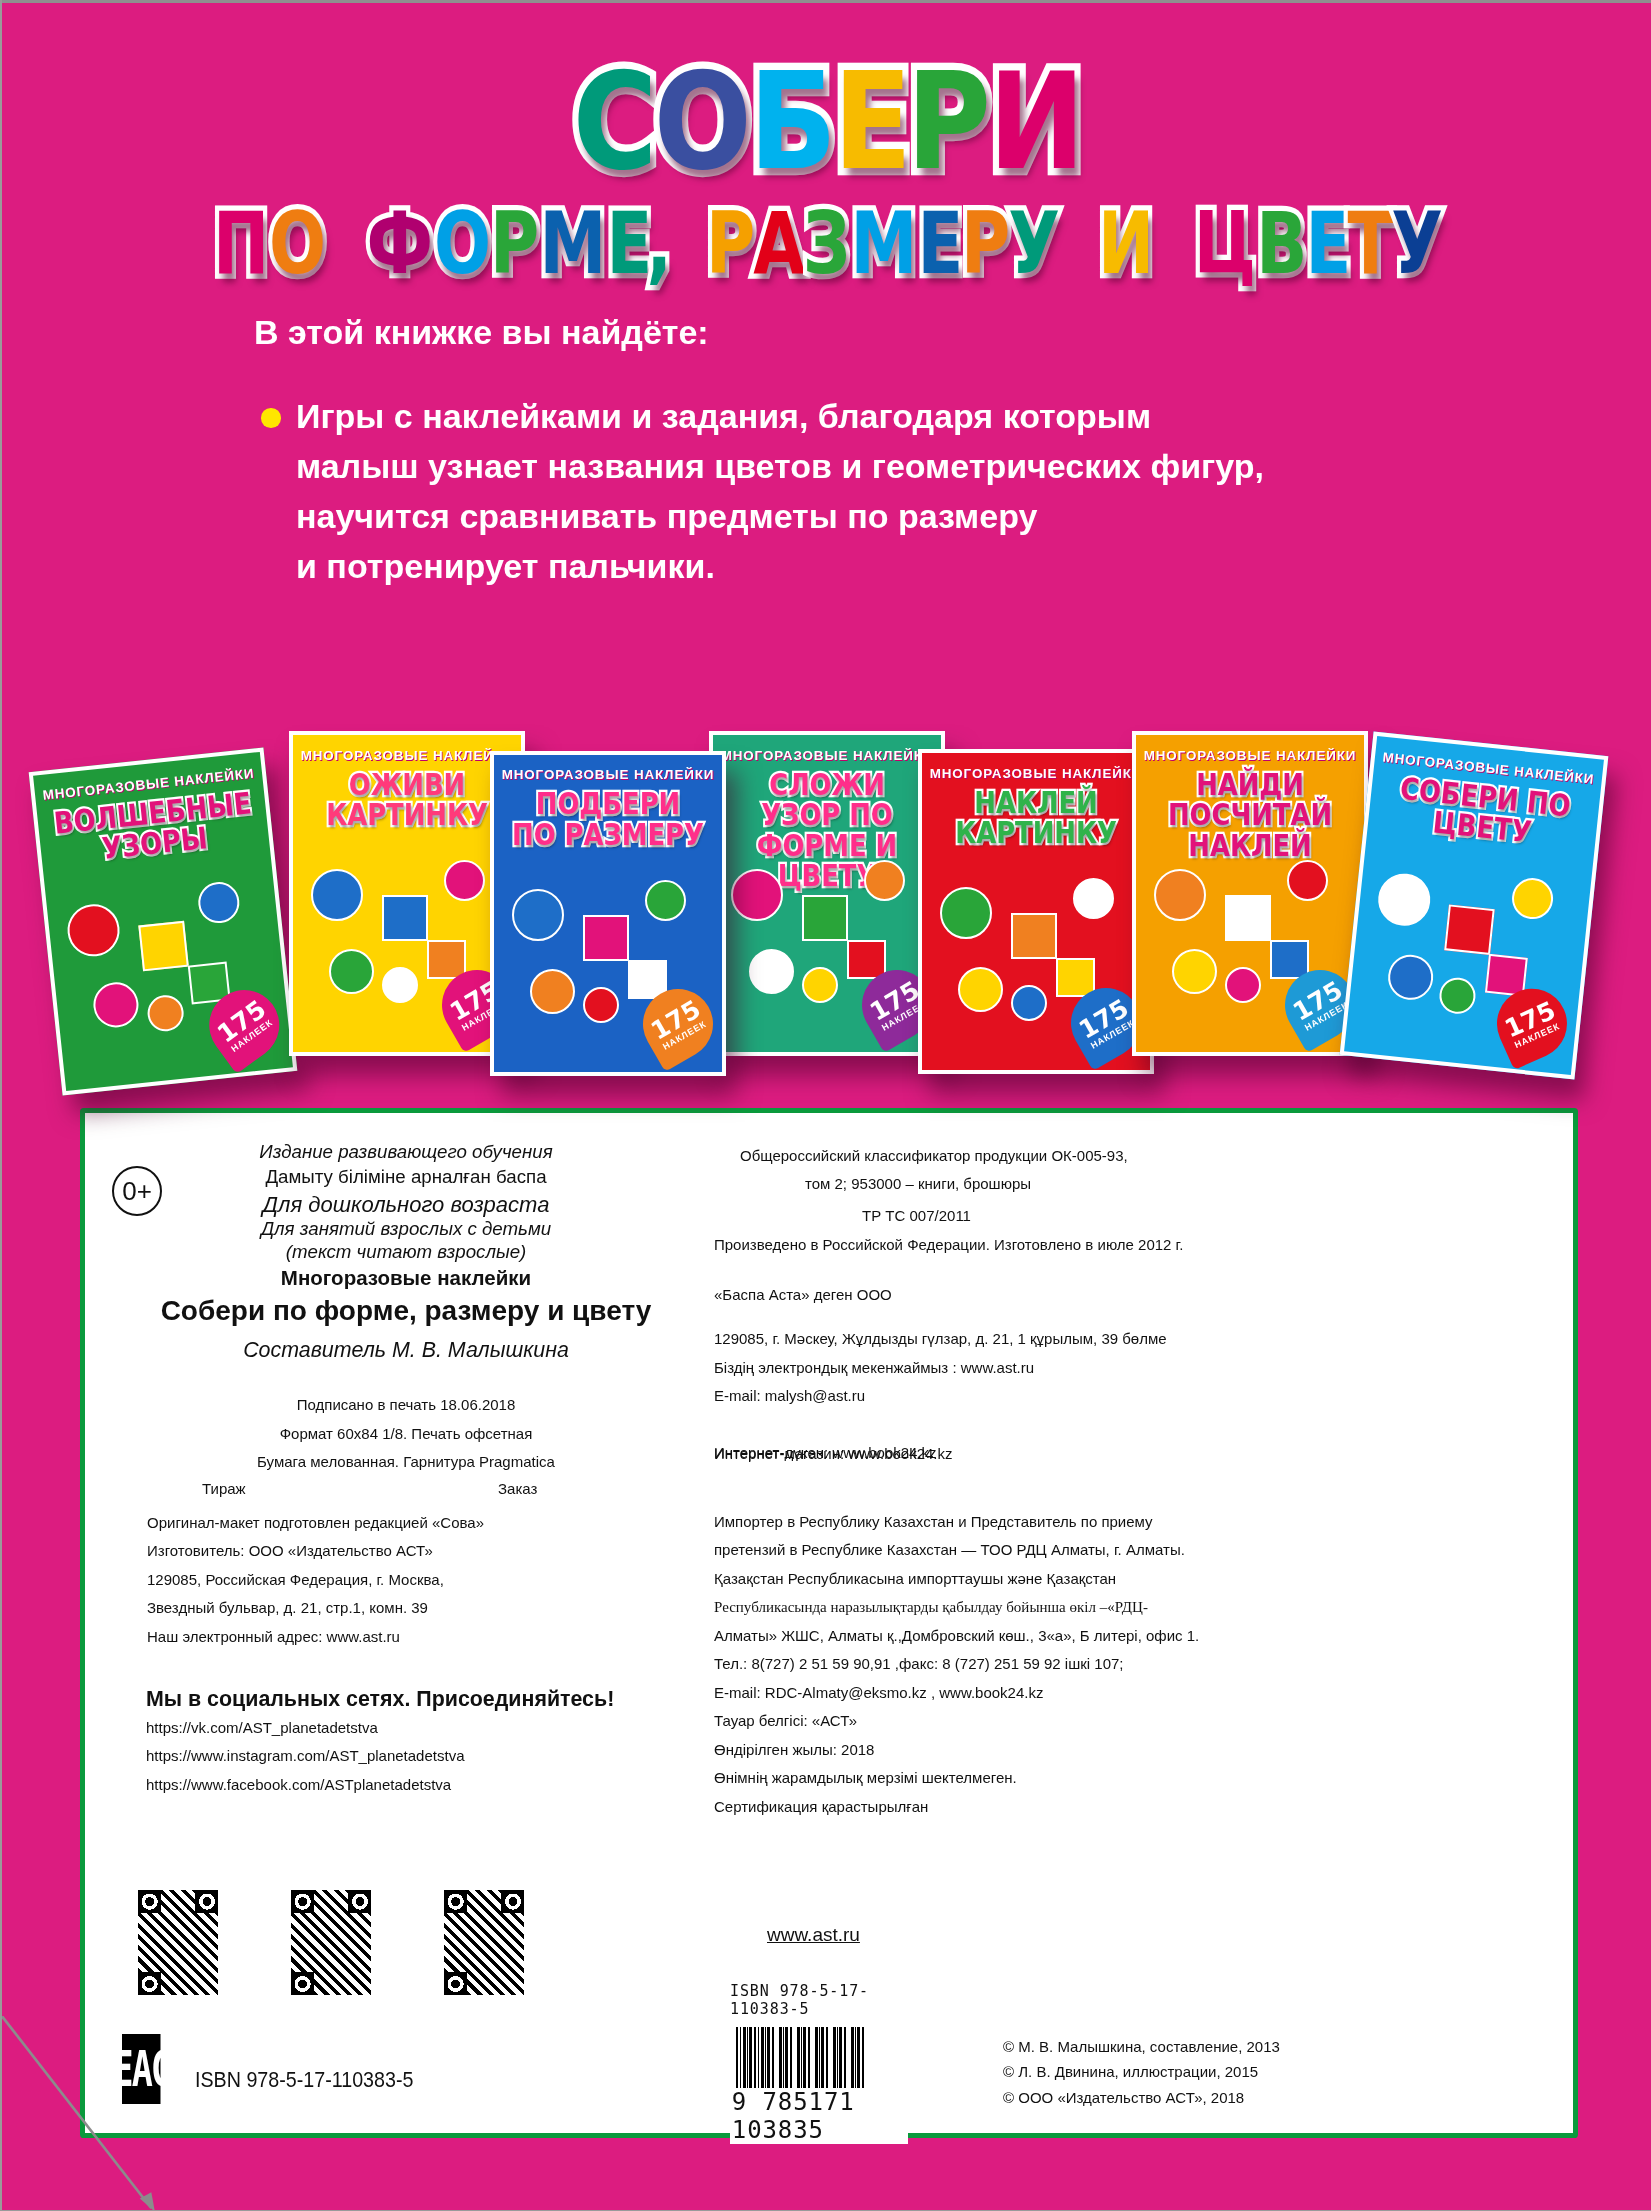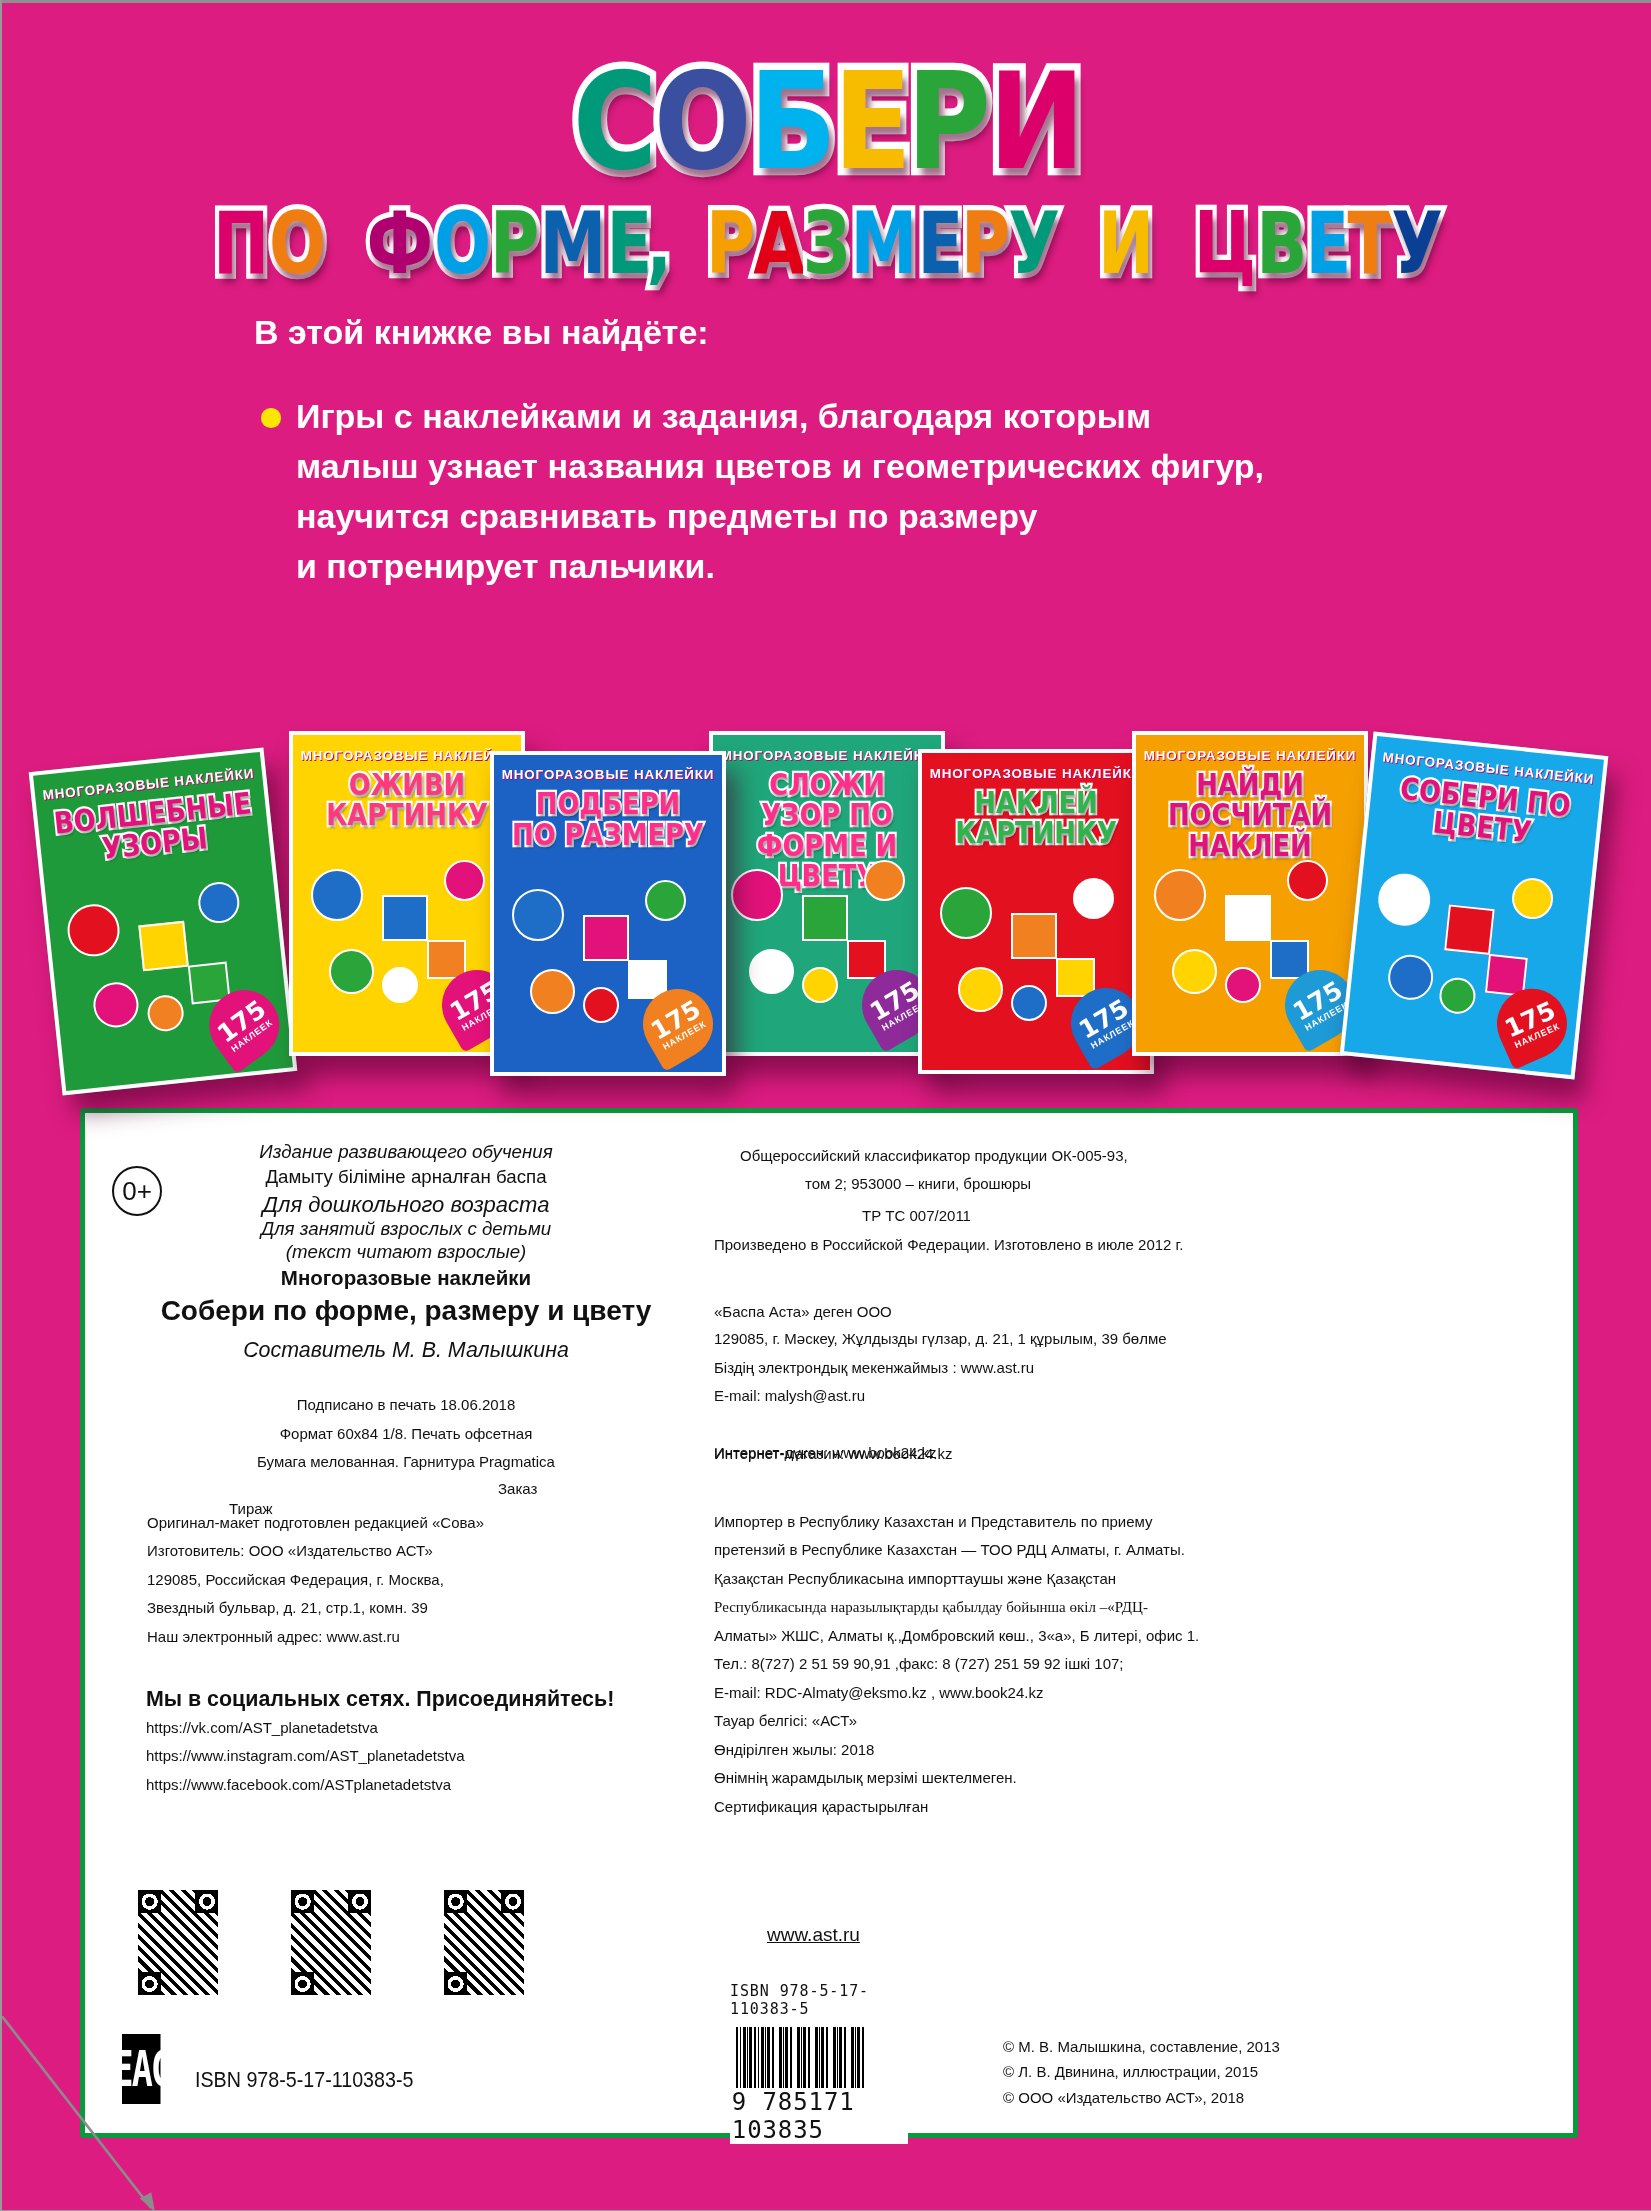--- a/index.html
+++ b/index.html
@@ -312,21 +312,21 @@
   <div class="p-text italic centered" style="top:78px;font-size:22px;">Для дошкольного возраста</div>
   <div class="p-text italic centered" style="top:102px;font-size:18.7px;">Для занятий взрослых с детьми</div>
   <div class="p-text italic centered" style="top:125px;font-size:18.7px;">(текст читают взрослые)</div>
   <div class="p-text bold centered" style="top:151px;font-size:20.5px;">Многоразовые наклейки</div>
   <div class="p-text bold centered" style="top:181px;font-size:28px;line-height:34px;">Собери по форме, размеру и цвету</div>
   <div class="p-text italic centered" style="top:223px;font-size:21.4px;">Составитель М. В. Малышкина</div>
 
   <div class="p-text centered" style="top:278px;">Подписано в печать 18.06.2018</div>
   <div class="p-text centered" style="top:307px;">Формат 60x84 1/8. Печать офсетная</div>
   <div class="p-text centered" style="top:335px;">Бумага мелованная. Гарнитура Pragmatica</div>
-  <div class="p-text" style="top:362px;left:144px;margin-top:20px;">Тираж</div>
+  <div class="p-text" style="top:362px;left:117px;">Тираж</div>
   <div class="p-text" style="top:362px;left:413px;">Заказ</div>
 
   <div class="p-text" style="top:396px;left:62px;">Оригинал-макет подготовлен редакцией «Сова»</div>
   <div class="p-text" style="top:424px;left:62px;">Изготовитель: ООО «Издательство АСТ»</div>
   <div class="p-text" style="top:453px;left:62px;">129085, Российская Федерация, г. Москва,</div>
   <div class="p-text" style="top:481px;left:62px;">Звездный бульвар, д. 21, стр.1, комн. 39</div>
   <div class="p-text" style="top:510px;left:62px;">Наш электронный адрес: www.ast.ru</div>
 
   <div class="p-text bold" style="top:572px;left:61px;font-size:21.4px;">Мы в социальных сетях. Присоединяйтесь!</div>
   <div class="p-text" style="top:601px;left:61px;">https://vk.com/AST_planetadetstva</div>
@@ -352,21 +352,21 @@
 
   <div class="barcode-wrap" style="left:645px;top:869px;">
     <div class="barcode-isbn">ISBN 978-5-17-110383-5</div>
     <div class="barcode"></div>
     <div class="barcode-digits" style="background:#fff;display:inline-block;padding:0 1.8px;">9 785171 103835</div>
   </div>
 
   <div class="p-text" style="top:920px;left:918px;">© М. В. Малышкина, составление, 2013</div>
   <div class="p-text" style="top:945px;left:918px;">© Л. В. Двинина, иллюстрации, 2015</div>
   <div class="p-text" style="top:971px;left:918px;">© ООО «Издательство АСТ», 2018</div>
-<div class="p-text" style="top: 185px; left: 629px;">«Баспа Аста» деген ООО</div>
+<div class="p-text" style="top: 168px; left: 629px;">«Баспа Аста» деген ООО</div>
     <div class="p-text" style="top: 212px; left: 629px;">129085, г. Мәскеу, Жұлдызды гүлзар, д. 21, 1 құрылым, 39 бөлме</div>
     <div class="p-text" style="top: 241px; left: 629px;">Біздің электрондық мекенжаймыз : www.ast.ru</div>
     <div class="p-text" style="top: 269px; left: 629px;">E-mail: malysh@ast.ru</div>
     <div class="p-text" style="top: 298px; left: 629px; margin-top: 29px;">Интернет-магазин: www.book24.kz</div>
     <div class="p-text" style="top: 326px; left: 629px;">Интернет-дүкен: www.book24.kz</div>
     <div class="p-text" style="top: 395px; left: 629px;">Импортер в Республику Казахстан  и Представитель по приему</div>
     <div class="p-text" style="top: 423px; left: 629px;">претензий в Республике Казахстан — ТОО РДЦ Алматы, г. Алматы.</div>
     <div class="p-text" style="top: 452px; left: 629px;">Қазақстан Республикасына импорттаушы және Қазақстан</div>
     <div class="p-text" style="top: 480px; left: 629px; font-family: Liberation Serif, serif;">Республикасында наразылықтарды қабылдау бойынша өкіл –«РДЦ-</div>
     <div class="p-text" style="top: 509px; left: 629px;">Алматы» ЖШС, Алматы қ.,Домбровский көш., 3«а», Б литері, офис 1.</div>

